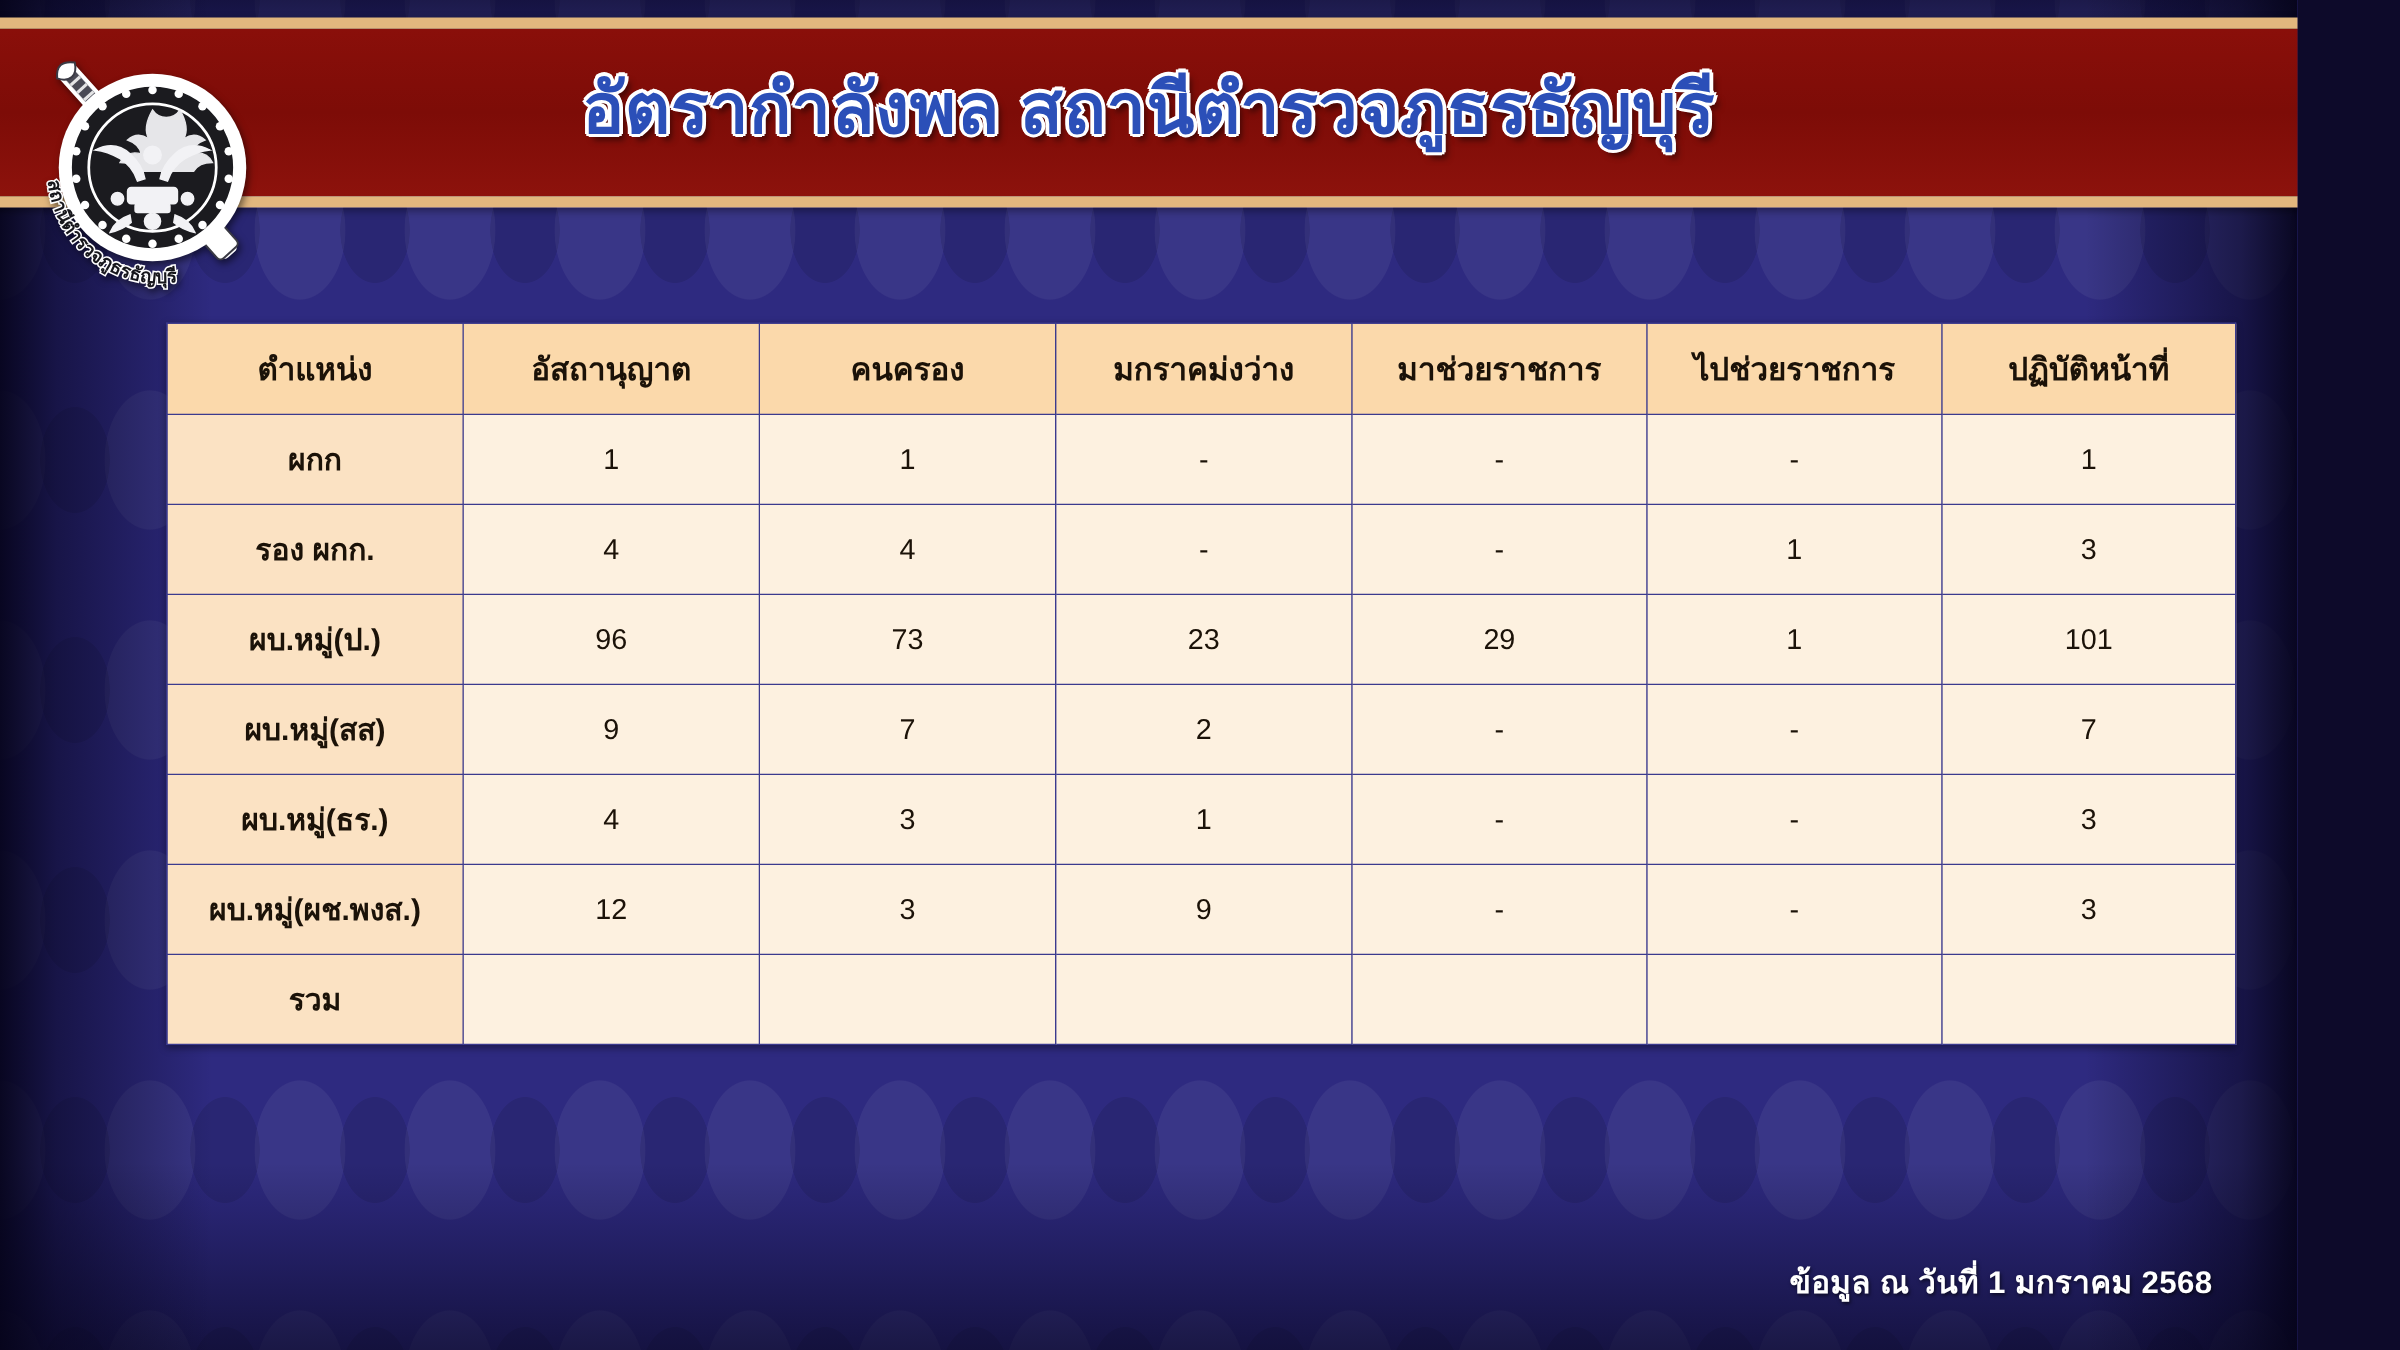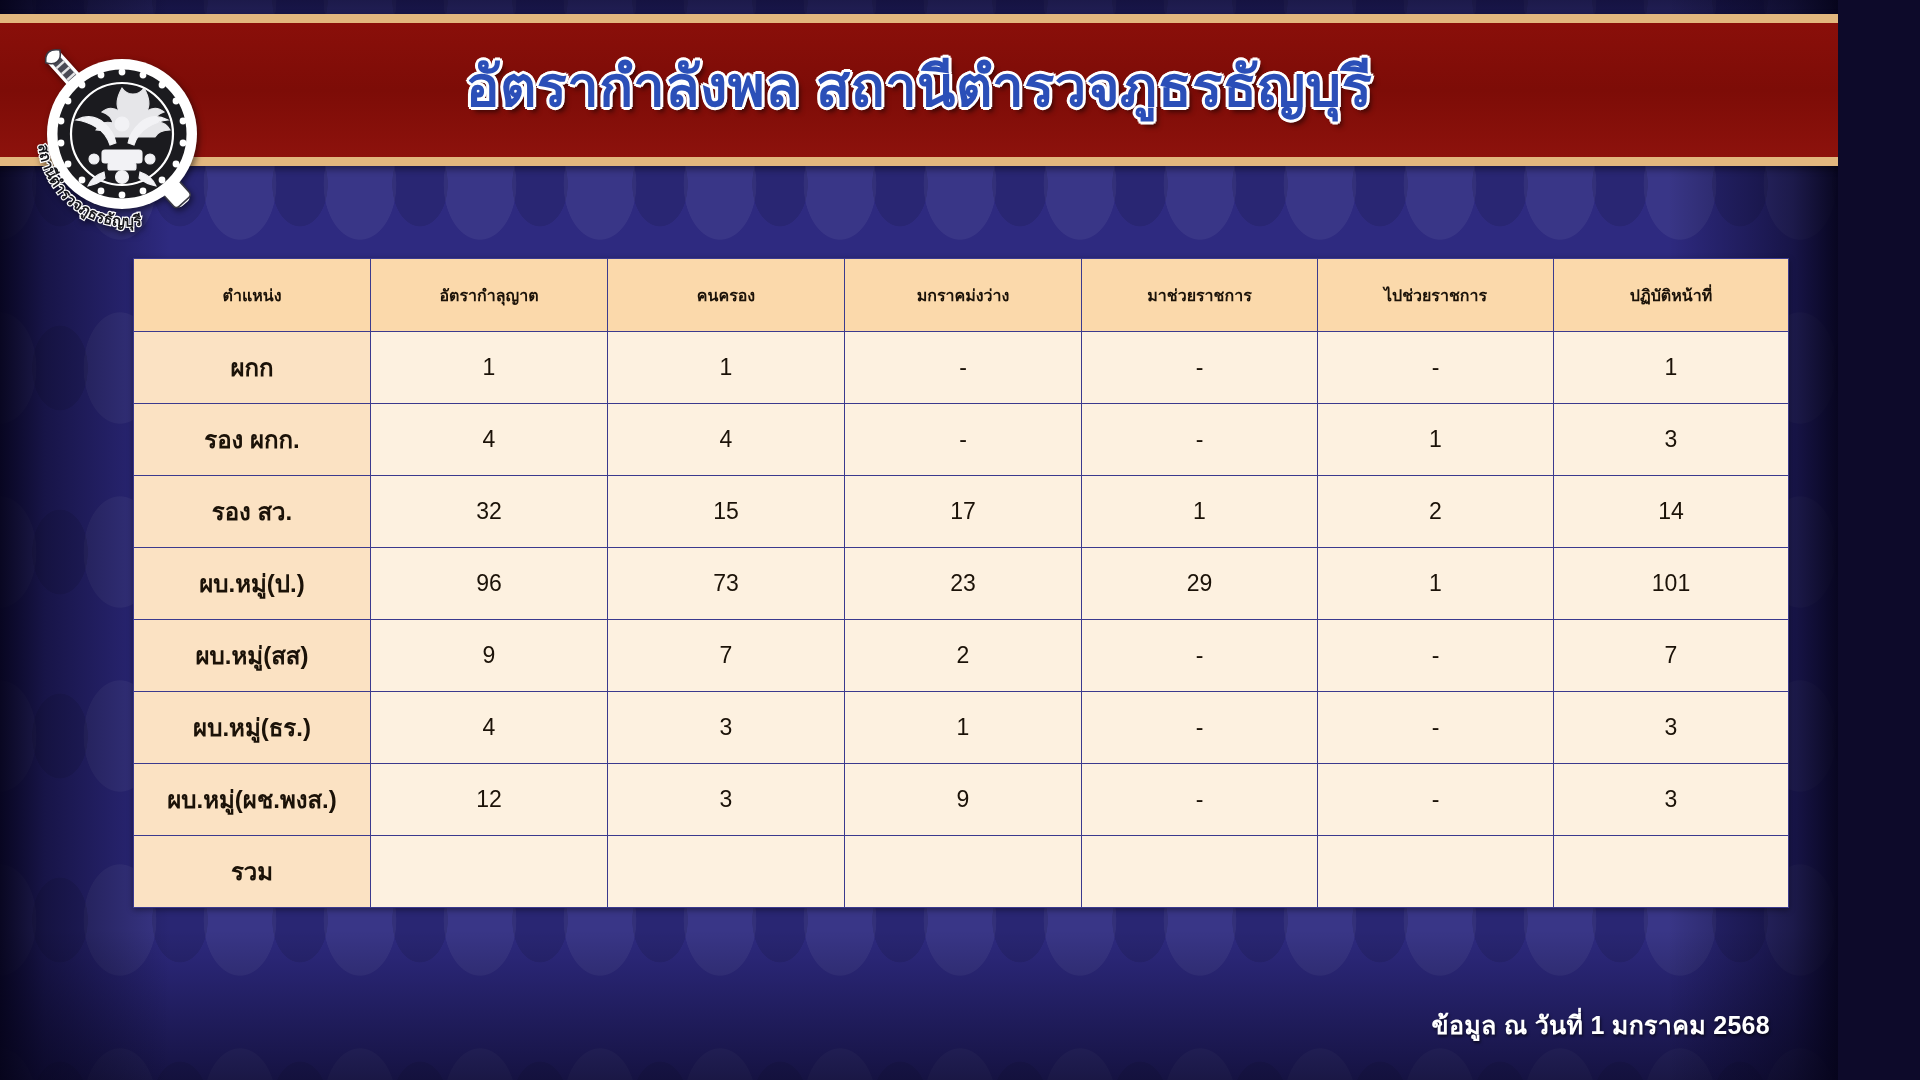--- a/index.html
+++ b/index.html
@@ -111,21 +111,21 @@
     box-shadow: 0 2px 6px rgba(0,0,0,0.4);
   }
   table.roster th, table.roster td {
     border: 1.6px solid #3b3a8e;
     text-align: center;
     vertical-align: middle;
     color: #1b1208;
   }
   table.roster th {
     background: #fbd9ab;
-    font-size: 16px;
+    font-size: 25px;
     font-weight: bold;
     height: 64px;
     padding: 4px 2px;
   }
   table.roster td {
     background: #fdf1e0;
     font-size: 23px;
     font-weight: normal;
     height: 67px;
     padding: 2px;
@@ -255,21 +255,21 @@
           <col class="c1">
           <col class="c2">
           <col class="c3">
           <col class="c4">
           <col class="c5">
           <col class="c6">
       </colgroup>
       <thead>
         <tr>
           <th>ตำแหน่ง</th>
-          <th>อัตรากำลุญาต</th>
+          <th>อัสถานุญาต</th>
           <th>คนครอง</th>
           <th>มกราคม่งว่าง</th>
           <th>มาช่วยราชการ</th>
           <th>ไปช่วยราชการ</th>
           <th>ปฏิบัติหน้าที่</th>
         </tr>
       </thead>
       <tbody>
         <tr>
           <td class="rowlabel">ผกก</td>
@@ -283,29 +283,20 @@
         <tr>
           <td class="rowlabel">รอง ผกก.</td>
           <td>4</td>
           <td>4</td>
           <td>-</td>
           <td>-</td>
           <td>1</td>
           <td>3</td>
         </tr>
         <tr>
-          <td class="rowlabel">รอง สว.</td>
-          <td>32</td>
-          <td>15</td>
-          <td>17</td>
-          <td>1</td>
-          <td>2</td>
-          <td>14</td>
-        </tr>
-        <tr>
           <td class="rowlabel">ผบ.หมู่(ป.)</td>
           <td>96</td>
           <td>73</td>
           <td>23</td>
           <td>29</td>
           <td>1</td>
           <td>101</td>
         </tr>
         <tr>
           <td class="rowlabel">ผบ.หมู่(สส)</td>

